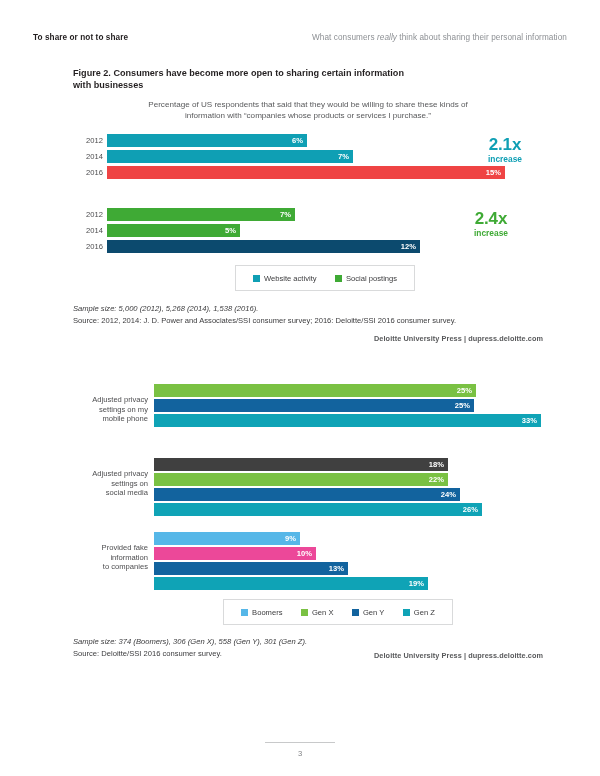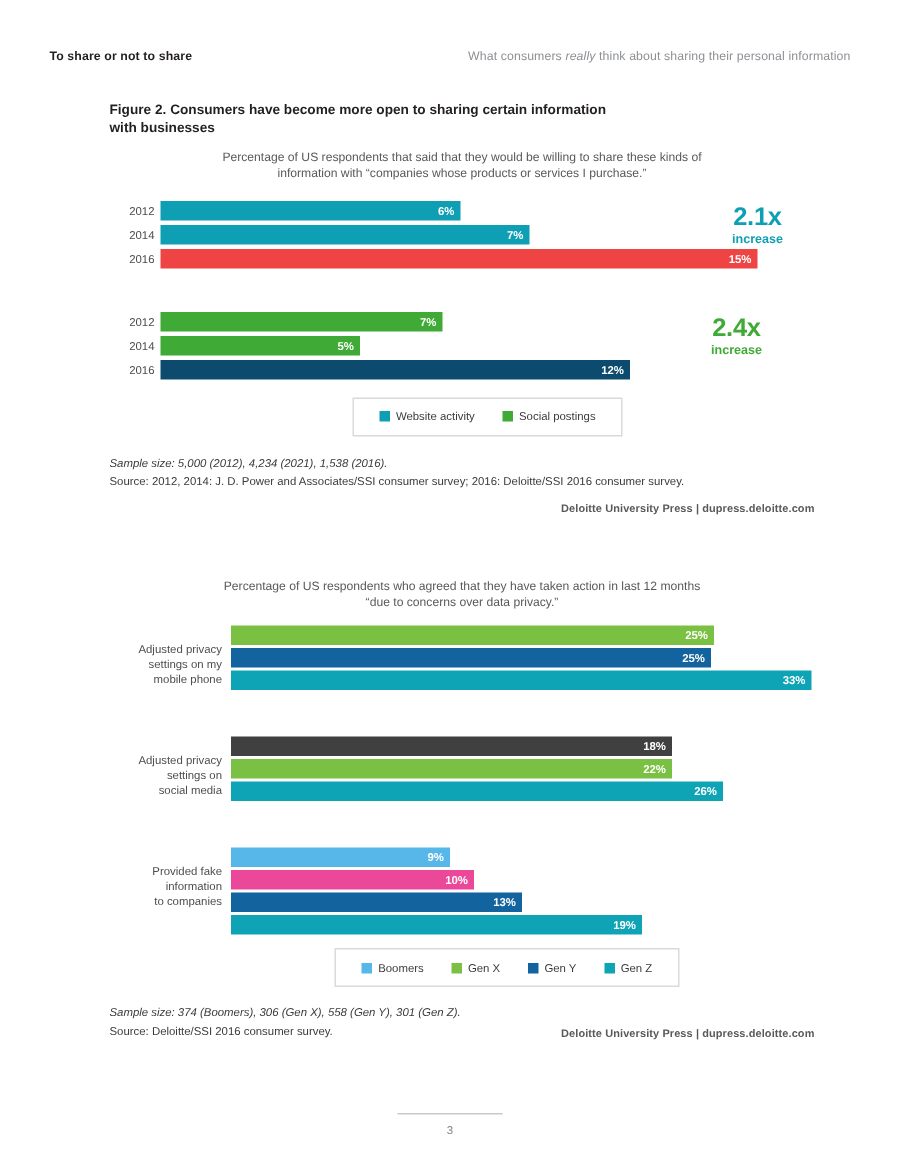--- a/index.html
+++ b/index.html
@@ -335,32 +335,28 @@
         <span class="legend-item">
           <span class="swatch" style="background:#0f9fb4;"></span><span>Website activity</span>
         </span>
         <span class="legend-item">
           <span class="swatch" style="background:#3faa35;"></span><span>Social postings</span>
         </span>
       </div>
     </div>
 
     <div class="srcblock" style="margin-top:12px;">
-      <div class="sample">Sample size: 5,000 (2012), 4,234 (2021), 1,538 (2016).</div>
+      <div class="sample">Sample size: 5,000 (2012), 5,268 (2014), 1,538 (2016).</div>
       <div>Source: 2012, 2014: J. D. Power and Associates/SSI consumer survey; 2016: Deloitte/SSI 2016 consumer survey.</div>
       <div class="credit">Deloitte University Press  |  dupress.deloitte.com</div>
     </div>
   </div>
 
   <div class="figure" style="top:374px;">
 
-    <div class="fig-subtitle" style="margin-top:12px;">
-      <span>Percentage of US respondents who agreed that they have taken action in last 12 months</span><br>
-      <span>“due to concerns over data privacy.”</span>
-    </div>
 
     <div class="chart3">
 
       <div class="g3" style="height:61px;">
         <div class="g3label" style="top:11px;">Adjusted privacy<br>settings on my<br>mobile phone</div>
         <div class="barwrap3">
           <div class="barrow3">
             <div class="bar" style="width:322px;background:#7ac143;">
               <span class="barval">25%</span>
             </div>
@@ -382,20 +378,25 @@
         <div class="g3label" style="top:11px;">Adjusted privacy<br>settings on<br>social media</div>
         <div class="barwrap3">
           <div class="barrow3">
             <div class="bar" style="width:294px;background:#404040;">
               <span class="barval">18%</span>
             </div>
           </div>
           <div class="barrow3">
             <div class="bar" style="width:294px;background:#7ac143;">
               <span class="barval">22%</span>
+            </div>
+          </div>
+          <div class="barrow3">
+            <div class="bar" style="width:306px;background:#12639e;">
+              <span class="barval">24%</span>
             </div>
           </div>
           <div class="barrow3">
             <div class="bar" style="width:328px;background:#0fa3b6;">
               <span class="barval">26%</span>
             </div>
           </div>
         </div>
       </div>
 

